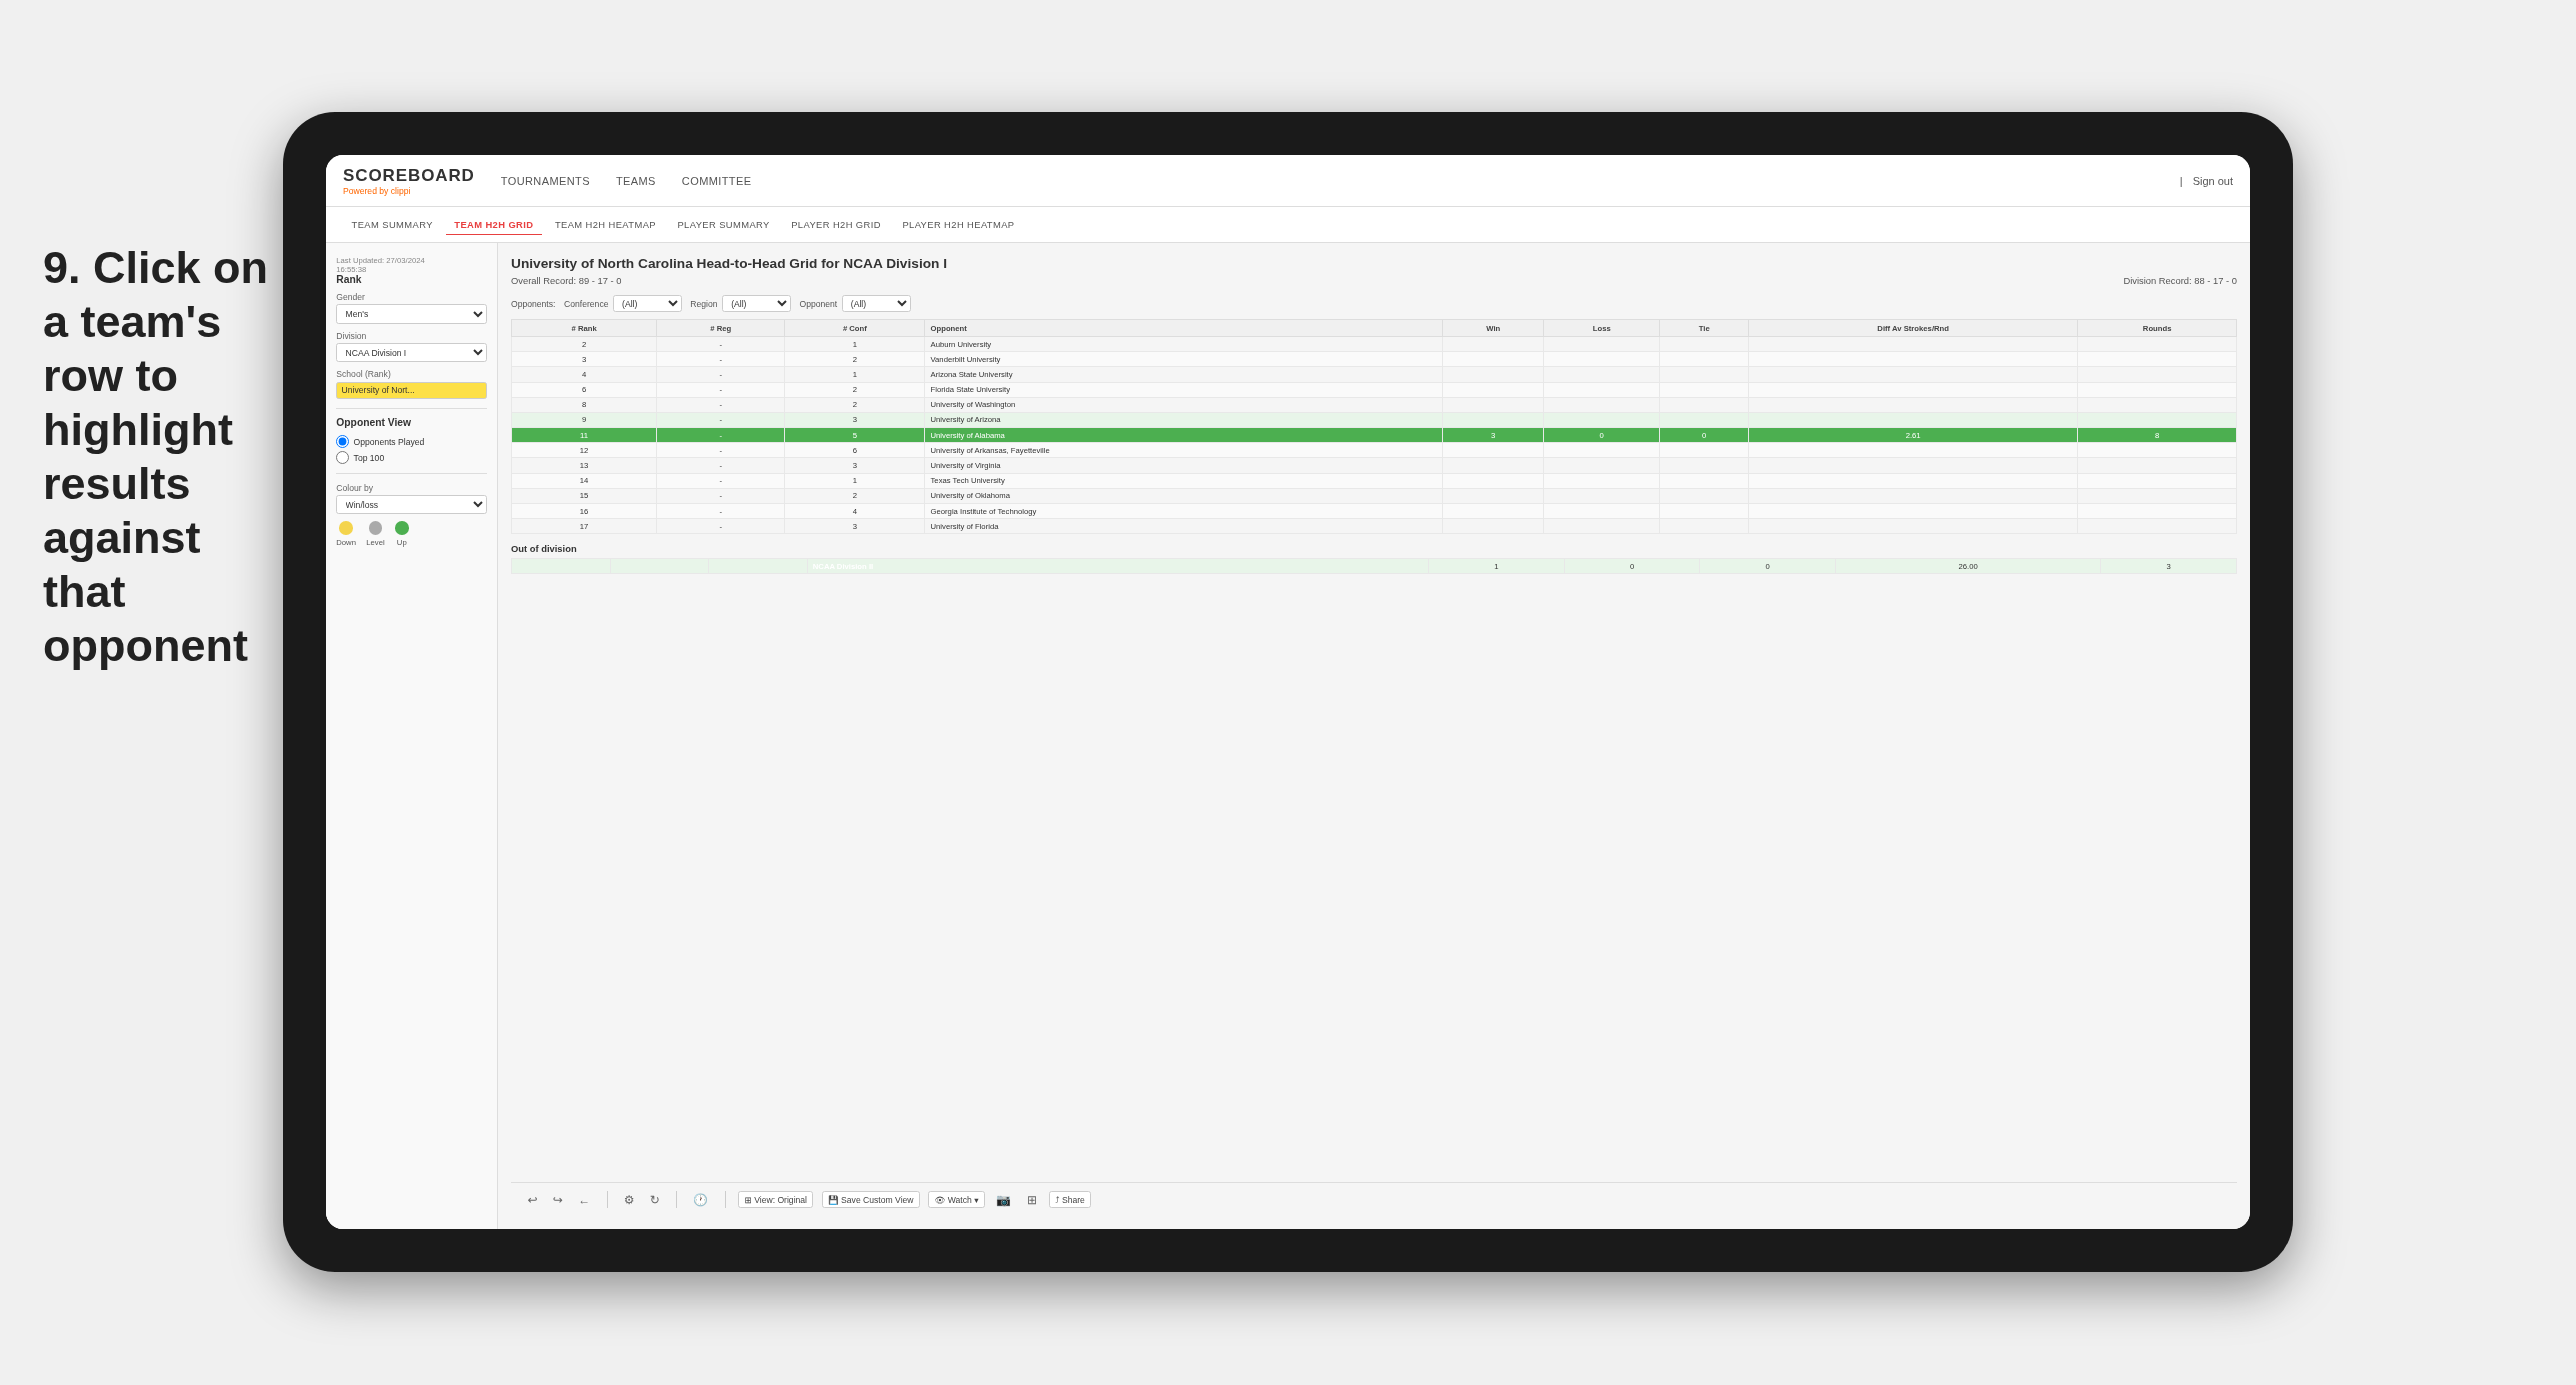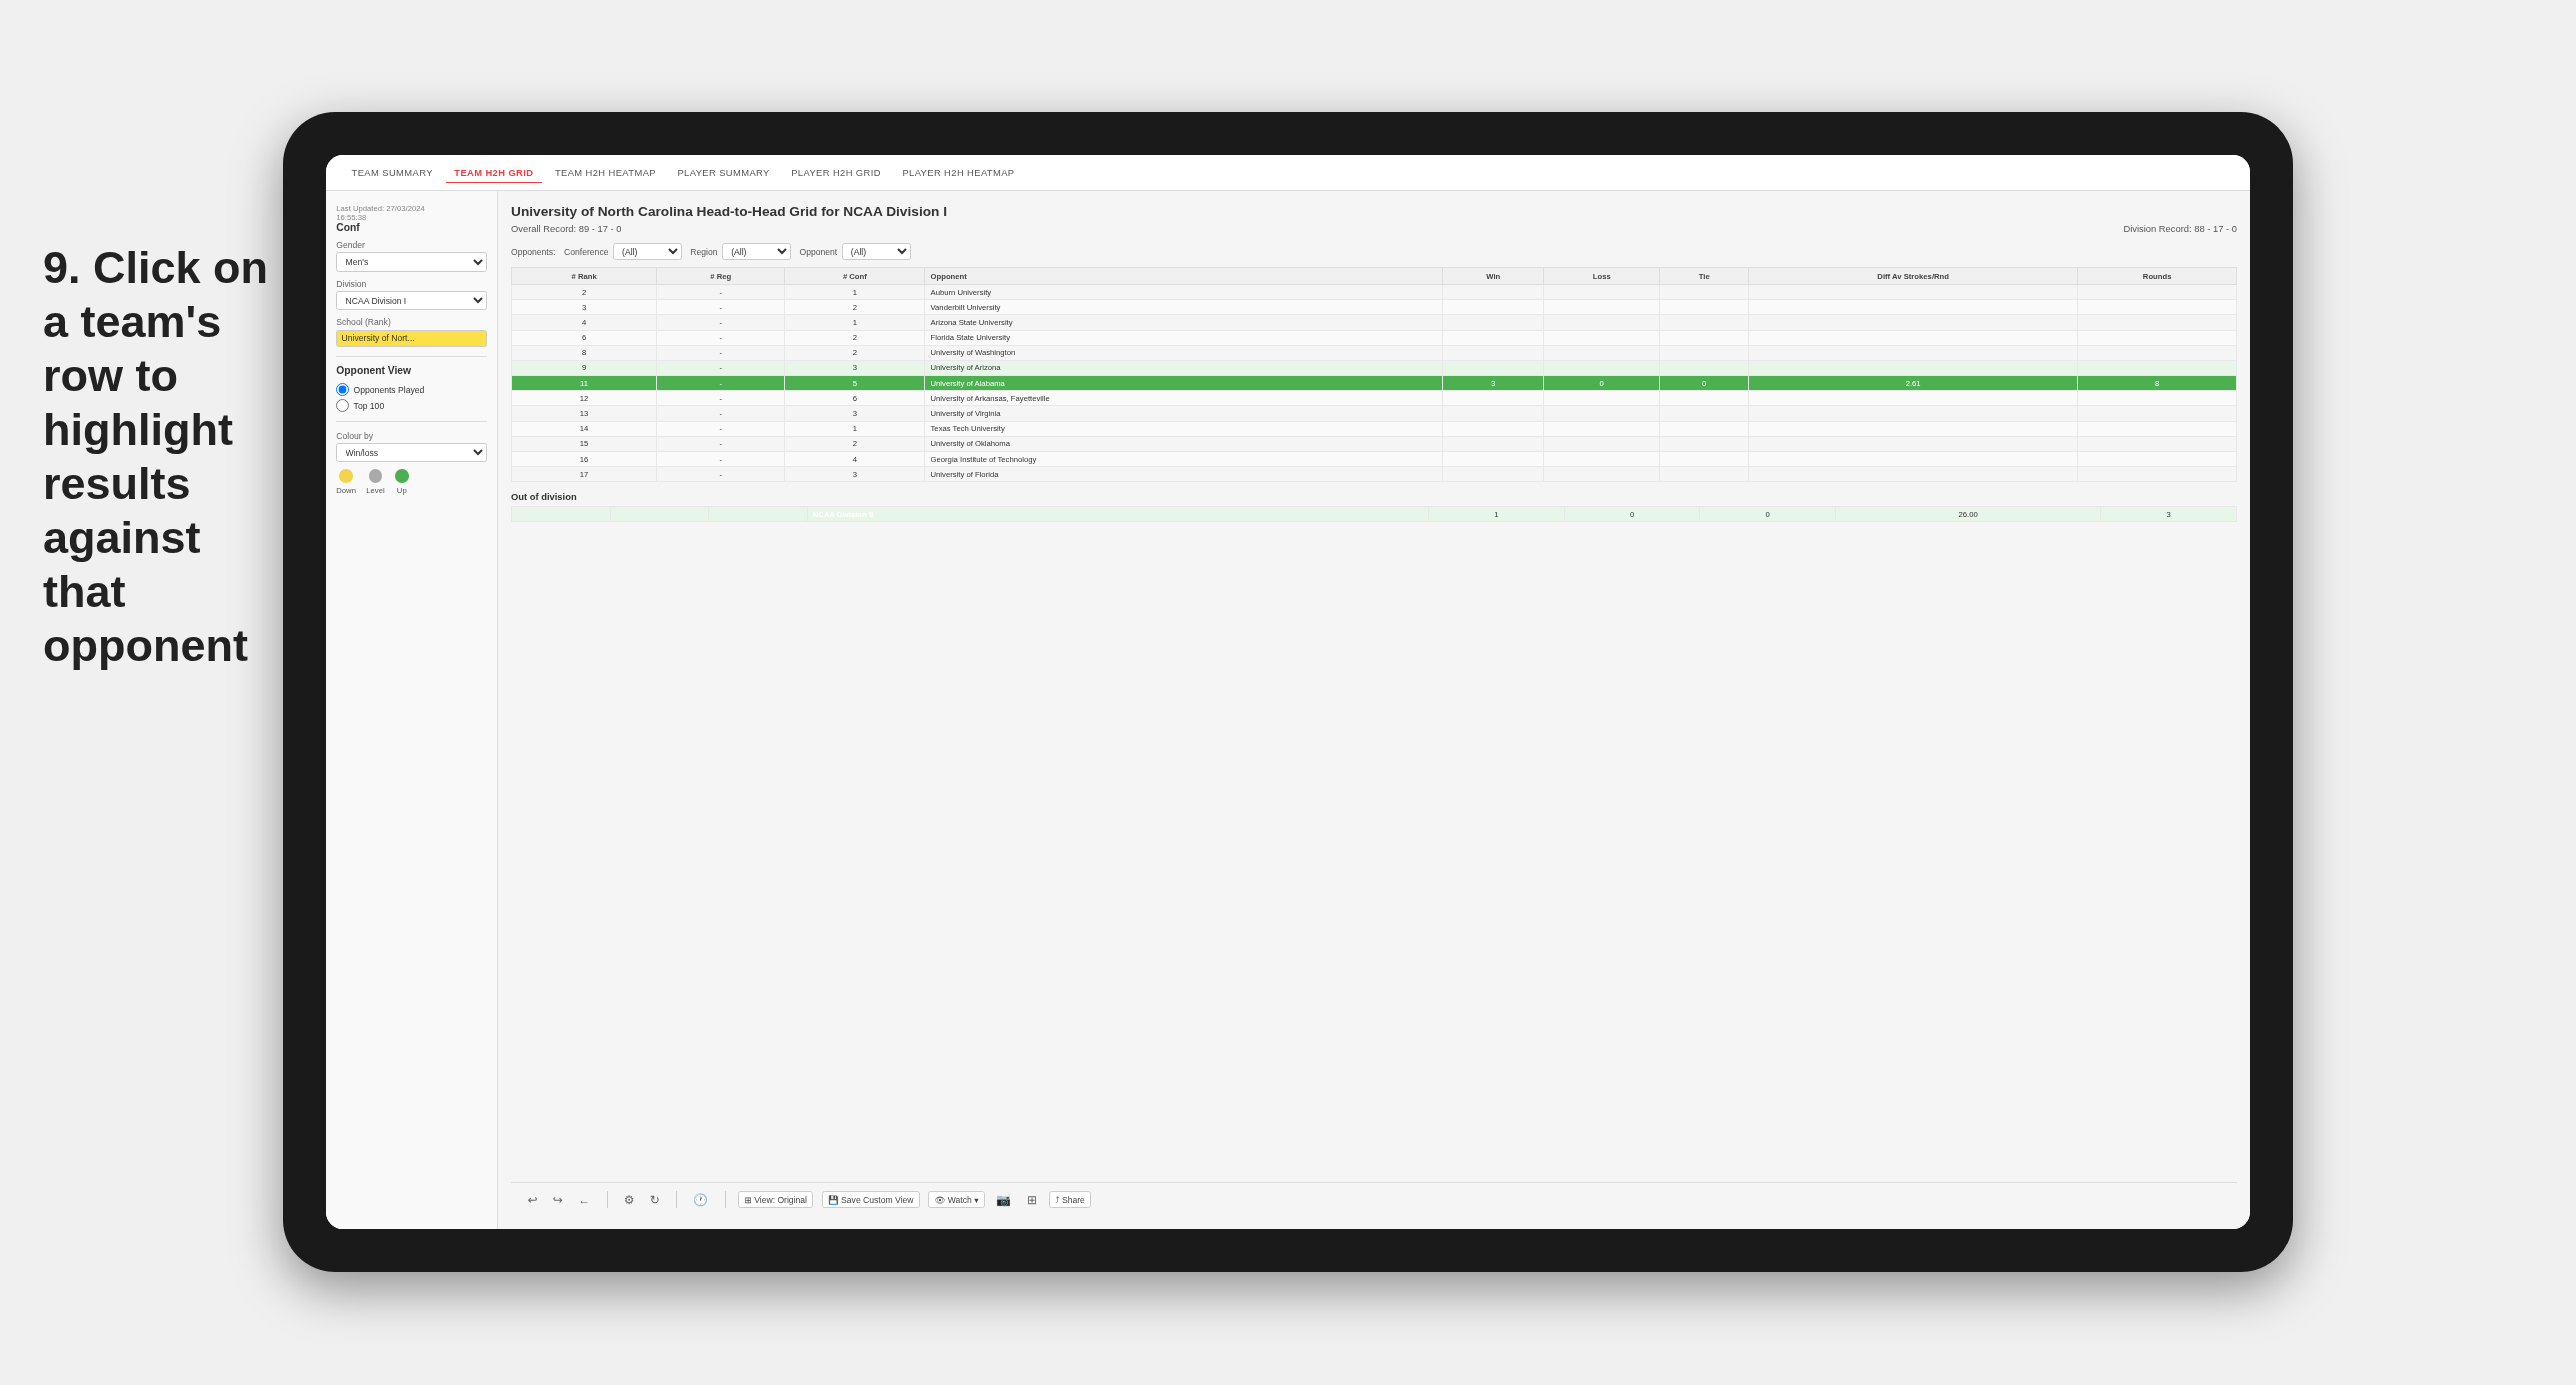--- a/index.html
+++ b/index.html
@@ -396,39 +396,57 @@
 <body>
 
 <div class="instruction-text">
   <span>9.</span>
   <span>Click on a team's row to highlight results against that opponent</span>
 </div>
 
 <div class="tablet-frame">
   <div class="tablet-screen">
 
+    <div class="top-nav">
+      <div class="logo-area">
+        <span class="logo-scoreboard">SCOREBOARD</span>
+        <span class="logo-powered">
+          <span>Powered by</span>
+          <span style="color:#f60;">clippi</span>
+        </span>
+      </div>
+      <div class="nav-items">
+        <span class="nav-item">TOURNAMENTS</span>
+        <span class="nav-item">TEAMS</span>
+        <span class="nav-item">COMMITTEE</span>
+      </div>
+      <div class="sign-out-area">
+        <span>|</span>
+        <span style="margin-left:6.9px;">Sign out</span>
+      </div>
+    </div>
 
     <div class="sub-nav">
       <span class="sub-nav-item">TEAM SUMMARY</span>
       <span class="sub-nav-item active">TEAM H2H GRID</span>
       <span class="sub-nav-item">TEAM H2H HEATMAP</span>
       <span class="sub-nav-item">PLAYER SUMMARY</span>
       <span class="sub-nav-item">PLAYER H2H GRID</span>
       <span class="sub-nav-item">PLAYER H2H HEATMAP</span>
     </div>
 
     <div class="main-content">
 
       <div class="left-panel">
         <div class="panel-last-updated">
           <div>Last Updated: 27/03/2024</div>
           <div>16:55:38</div>
         </div>
 
-        <div class="panel-section-title">Conf</div>
+        <div class="panel-section-title">Rank</div>
 
         <div class="panel-label">Gender</div>
         <select class="panel-select">
           <option>Men's</option>
         </select>
 
         <div class="panel-label">Division</div>
         <select class="panel-select">
           <option>NCAA Division I</option>
         </select>

